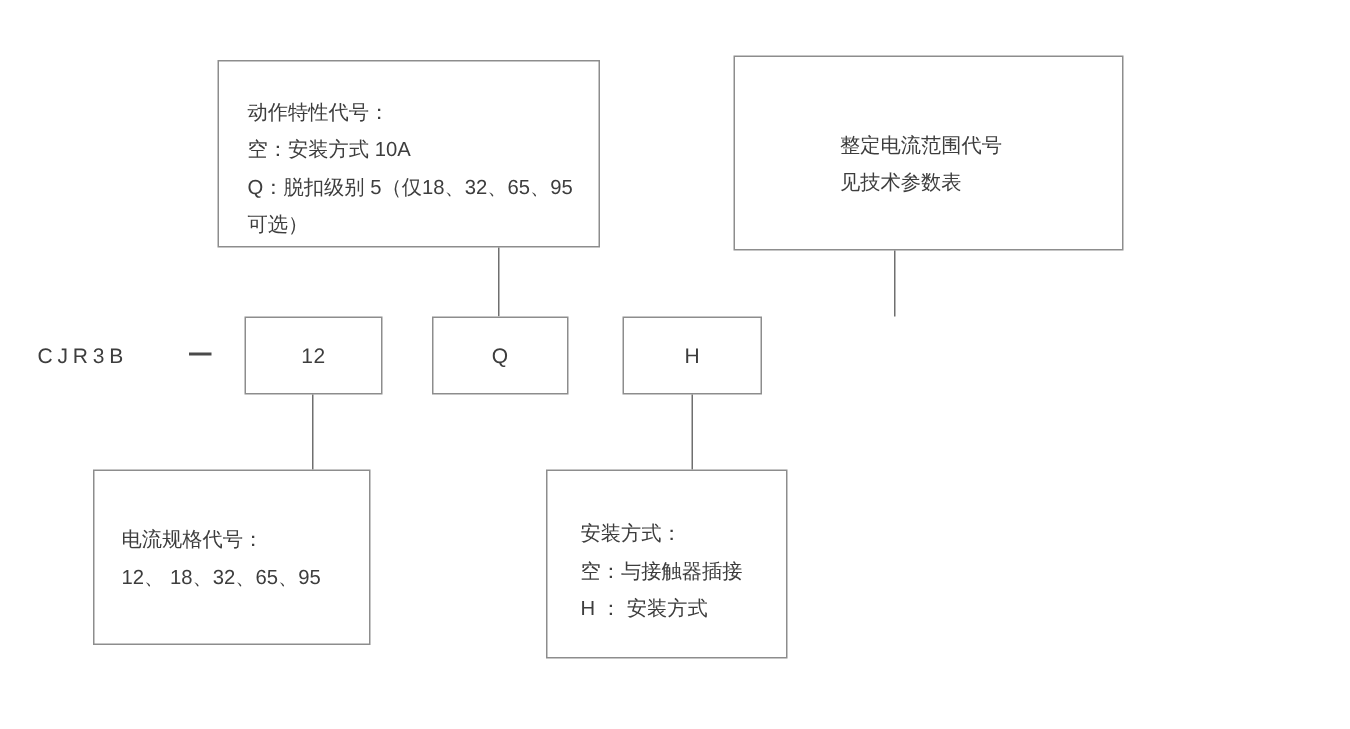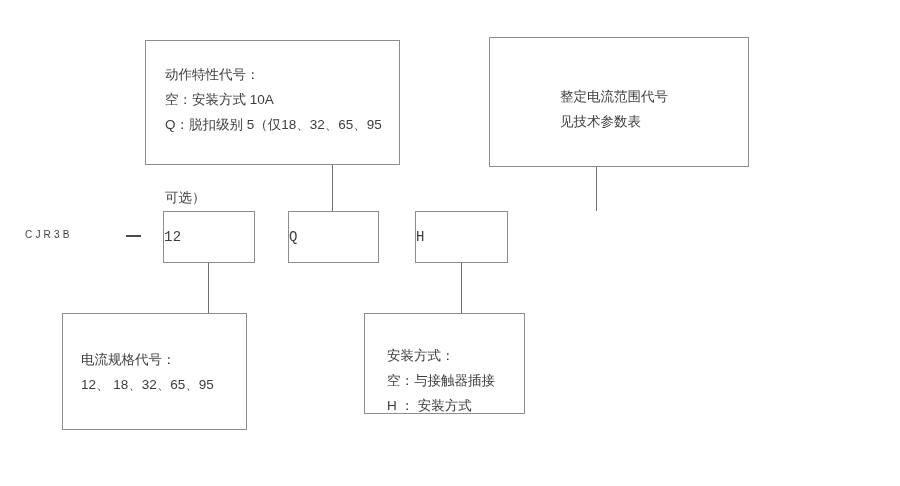--- a/index.html
+++ b/index.html
@@ -29,30 +29,30 @@
   .note-text {
     position: absolute;
     font-size: 13.5px;
     line-height: 25px;
     white-space: nowrap;
     color: #3d3d3d;
   }
   .code-box {
     display: flex;
     align-items: center;
-    font-family: Liberation Mono, monospace;
+    justify-content: center;
   }
   .code-label {
     font-size: 14px;
     color: #3d3d3d;
     letter-spacing: 0.3px;
   }
   .prefix {
     position: absolute;
-    font-size: 10px;
+    font-size: 14px;
     letter-spacing: 3.2px;
     color: #3d3d3d;
     white-space: nowrap;
   }
   .dash {
     position: absolute;
     background: #4a4a4a;
   }
   .connector {
     position: absolute;
@@ -62,21 +62,21 @@
 </style>
 </head>
 <body>
 
 <div id="canvas">
 
   <div class="box note-box" style="left:145px; top:40px; width:255px; height:125px;">
     <span class="note-text" style="left:19px; top:21px;">动作特性代号：</span>
     <span class="note-text" style="left:19px; top:46px;">空：安装方式 10A</span>
     <span class="note-text" style="left:19px; top:71px;">Q：脱扣级别 5（仅18、32、65、95</span>
-    <span class="note-text" style="left:19px; top:96px;margin-top:48px;">可选）</span>
+    <span class="note-text" style="left:19px; top:96px;">可选）</span>
   </div>
 
   <div class="box note-box" style="left:489px; top:37px; width:260px; height:130px;">
     <span class="note-text" style="left:70px; top:46px;">整定电流范围代号</span>
     <span class="note-text" style="left:70px; top:71px;">见技术参数表</span>
   </div>
 
   <div class="connector" style="left:332px; top:165px; height:46px;"></div>
 
   <div class="connector" style="left:596px; top:167px; height:44px;"></div>
@@ -100,19 +100,19 @@
 
   <div class="connector" style="left:208px; top:263px; height:51px;"></div>
 
   <div class="connector" style="left:461px; top:263px; height:51px;"></div>
 
   <div class="box note-box" style="left:62px; top:313px; width:185px; height:117px;">
     <span class="note-text" style="left:18px; top:33px;">电流规格代号：</span>
     <span class="note-text" style="left:18px; top:58px;text-align:right;">12、 18、32、65、95</span>
   </div>
 
-  <div class="box note-box" style="left:364px; top:313px; width:161px; height:101px;">
+  <div class="box note-box" style="left:364px; top:313px; width:161px; height:126px;">
     <span class="note-text" style="left:22px; top:29px;">安装方式：</span>
     <span class="note-text" style="left:22px; top:54px;">空：与接触器插接</span>
     <span class="note-text" style="left:22px; top:79px;">H ： 安装方式</span>
   </div>
 
 </div>
 
 </body></html>

